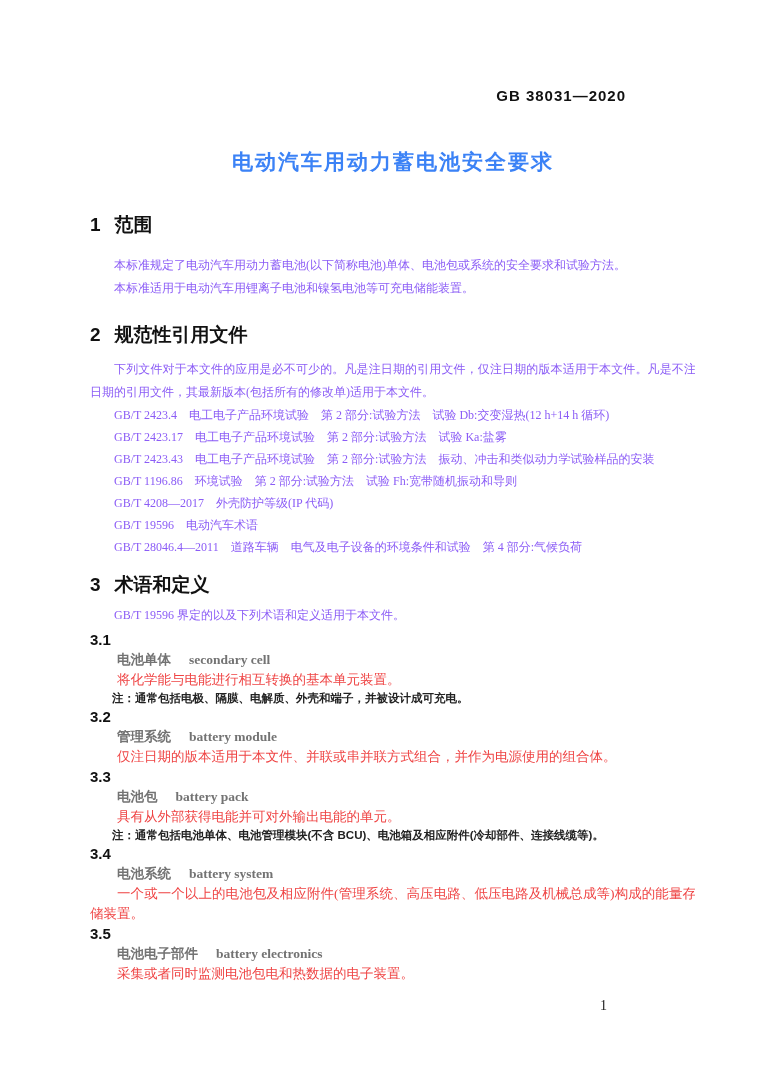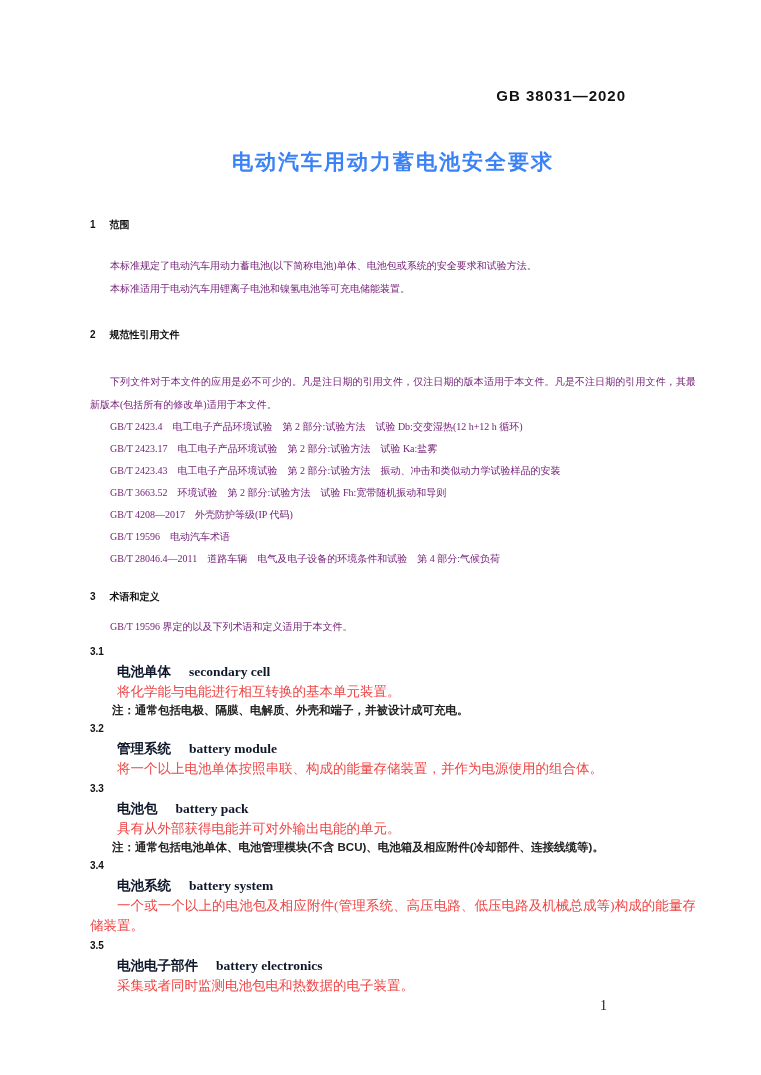--- a/index.html
+++ b/index.html
@@ -35,53 +35,53 @@
     font-family: "Liberation Sans", sans-serif;
     font-weight: bold;
     font-size: 21px;
     line-height: 32px;
     letter-spacing: 2px;
     color: #3b82f6;
   }
   .section-heading {
     font-family: "Liberation Sans", sans-serif;
     font-weight: bold;
-    font-size: 10px;
+    font-size: 19px;
     line-height: 22px;
     color: #111;
   }
   .section-heading .sec-num { margin-right: 14px; }
   #sec1-heading { margin-top: 36px; }
   #sec2-heading { margin-top: 24px; }
   #sec3-heading { margin-top: 16px; }
   .para {
-    font-size: 10px;
+    font-size: 12px;
     line-height: 23px;
     text-indent: 2em;
     text-align: justify;
-    color: #701a75;
+    color: #8b5cf6;
   }
   .s1-paras { margin-top: 18px; }
-  .s2-intro { margin-top: 24px; }
+  .s2-intro { margin-top: 12px; }
   .ref-list .para { line-height: 22px; }
   .s3-intro { margin-top: 8px; line-height: 22px; }
   .terms { margin-top: 4px; }
   .term-num {
     font-family: "Liberation Sans", sans-serif;
     font-weight: bold;
-    font-size: 10px;
+    font-size: 15px;
     line-height: 20px;
     color: #111;
   }
   .term-name {
     padding-left: 27px;
     line-height: 20px;
     font-size: 13.5px;
     font-weight: bold;
-    color: #0f172a;
+    color: #737373;
   }
   .term-name .zh { font-family: "Liberation Sans", sans-serif; margin-right: 18px; }
   .term-name .en { font-family: "Liberation Serif", serif; }
   .term-def {
     font-size: 13.5px;
     line-height: 20px;
     text-indent: 2em;
     text-align: justify;
     color: #ef4444;
   }
@@ -120,24 +120,24 @@
       <p class="para">本标准规定了电动汽车用动力蓄电池(以下简称电池)单体、电池包或系统的安全要求和试验方法。</p>
       <p class="para">本标准适用于电动汽车用锂离子电池和镍氢电池等可充电储能装置。</p>
     </div>
 
     <div class="section-heading" id="sec2-heading">
       <span class="sec-num">2</span><span>规范性引用文件</span>
     </div>
     <div class="s2-intro">
       <p class="para">下列文件对于本文件的应用是必不可少的。凡是注日期的引用文件，仅注日期的版本适用于本文件。凡是不注日期的引用文件，其最新版本(包括所有的修改单)适用于本文件。</p>
       <div class="ref-list">
-        <p class="para">GB/T 2423.4　电工电子产品环境试验　第 2 部分:试验方法　试验 Db:交变湿热(12 h+12 h 循环)</p>
+        <p class="para">GB/T 2423.4　电工电子产品环境试验　第 2 部分:试验方法　试验 Db:交变湿热(12 h+14 h 循环)</p>
         <p class="para">GB/T 2423.17　电工电子产品环境试验　第 2 部分:试验方法　试验 Ka:盐雾</p>
         <p class="para">GB/T 2423.43　电工电子产品环境试验　第 2 部分:试验方法　振动、冲击和类似动力学试验样品的安装</p>
-        <p class="para">GB/T 3663.52　环境试验　第 2 部分:试验方法　试验 Fh:宽带随机振动和导则</p>
+        <p class="para">GB/T 1196.86　环境试验　第 2 部分:试验方法　试验 Fh:宽带随机振动和导则</p>
         <p class="para">GB/T 4208—2017　外壳防护等级(IP 代码)</p>
         <p class="para">GB/T 19596　电动汽车术语</p>
         <p class="para">GB/T 28046.4—2011　道路车辆　电气及电子设备的环境条件和试验　第 4 部分:气候负荷</p>
       </div>
     </div>
 
     <div class="section-heading" id="sec3-heading">
       <span class="sec-num">3</span><span>术语和定义</span>
     </div>
     <p class="para s3-intro">GB/T 19596 界定的以及下列术语和定义适用于本文件。</p>
@@ -151,21 +151,21 @@
         </div>
         <p class="term-def">将化学能与电能进行相互转换的基本单元装置。</p>
         <p class="term-note">注：通常包括电极、隔膜、电解质、外壳和端子，并被设计成可充电。</p>
       </div>
 
       <div class="term-block">
         <div class="term-num">3.2</div>
         <div class="term-name">
           <span class="zh">管理系统</span><span class="en">battery module</span>
         </div>
-        <p class="term-def">将一个以上电池单体按照串联、构成的能量存储装置，并作为电源使用的组合体。</p>
+        <p class="term-def">仅注日期的版本适用于本文件、并联或串并联方式组合，并作为电源使用的组合体。</p>
       </div>
 
       <div class="term-block">
         <div class="term-num">3.3</div>
         <div class="term-name">
           <span class="zh">电池包</span><span class="en">battery pack</span>
         </div>
         <p class="term-def">具有从外部获得电能并可对外输出电能的单元。</p>
         <p class="term-note">注：通常包括电池单体、电池管理模块(不含 BCU)、电池箱及相应附件(冷却部件、连接线缆等)。</p>
       </div>

